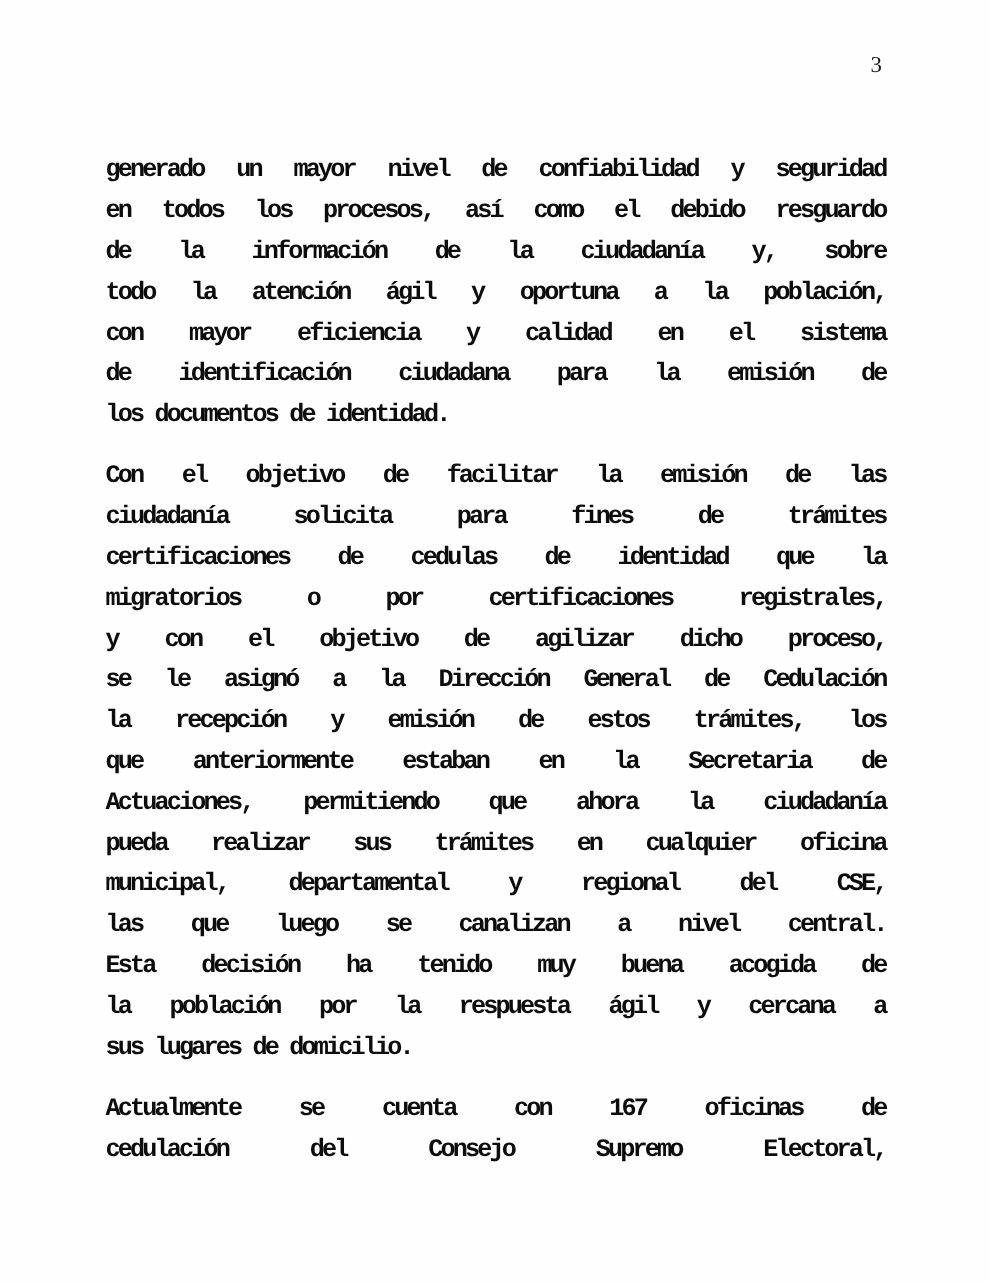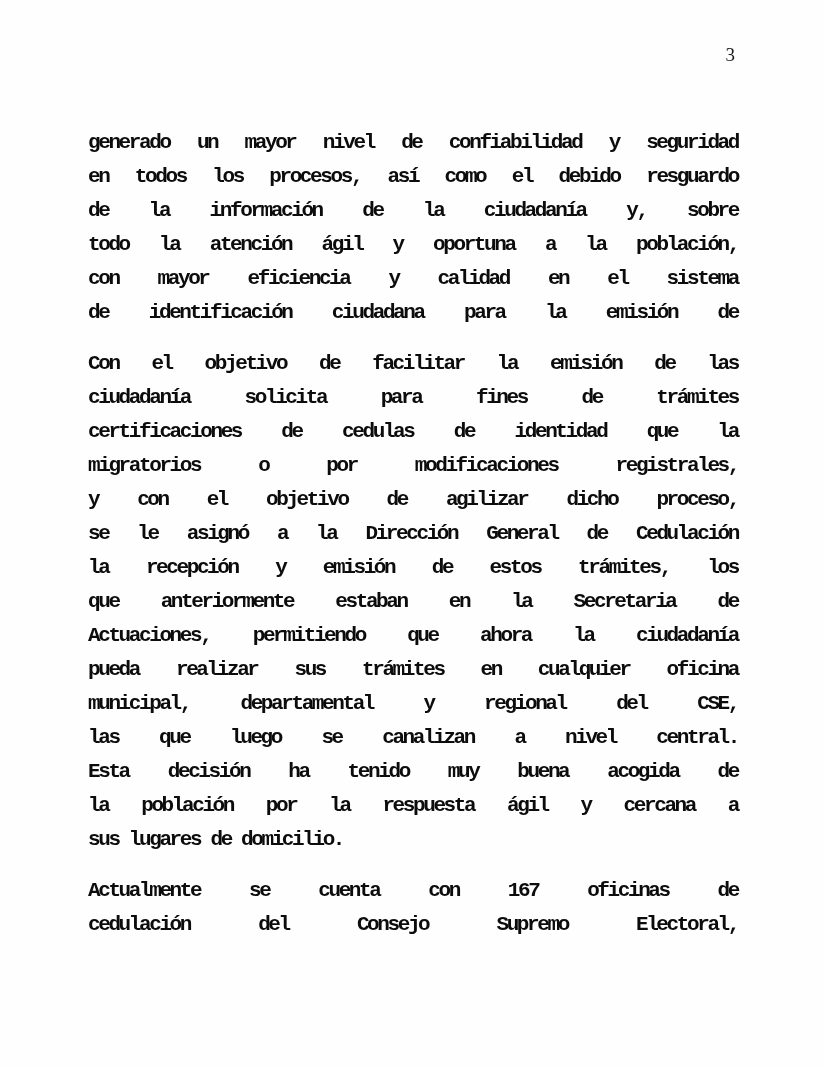--- a/index.html
+++ b/index.html
@@ -59,26 +59,27 @@
 <div class="page">
   <div class="page-number">3</div>
   <main class="document-body">
       <div class="paragraph">
         <div class="line">generado un mayor nivel de confiabilidad y seguridad</div>
         <div class="line">en todos los procesos, así como el debido resguardo</div>
         <div class="line">de la información de la ciudadanía y, sobre</div>
         <div class="line">todo la atención ágil y oportuna a la población,</div>
         <div class="line">con mayor eficiencia y calidad en el sistema</div>
         <div class="line">de identificación ciudadana para la emisión de</div>
+        <div class="line last-line">los documentos de identidad.</div>
       </div>
       <div class="paragraph">
         <div class="line">Con el objetivo de facilitar la emisión de las</div>
         <div class="line">ciudadanía solicita para fines de trámites</div>
         <div class="line">certificaciones de cedulas de identidad que la</div>
-        <div class="line">migratorios o por modificaciones registrales,</div>
+        <div class="line">migratorios o por certificaciones registrales,</div>
         <div class="line">y con el objetivo de agilizar dicho proceso,</div>
         <div class="line">se le asignó a la Dirección General de Cedulación</div>
         <div class="line">la recepción y emisión de estos trámites, los</div>
         <div class="line">que anteriormente estaban en la Secretaria de</div>
         <div class="line">Actuaciones, permitiendo que ahora la ciudadanía</div>
         <div class="line">pueda realizar sus trámites en cualquier oficina</div>
         <div class="line">municipal, departamental y regional del CSE,</div>
         <div class="line">las que luego se canalizan a nivel central.</div>
         <div class="line">Esta decisión ha tenido muy buena acogida de</div>
         <div class="line">la población por la respuesta ágil y cercana a</div>

